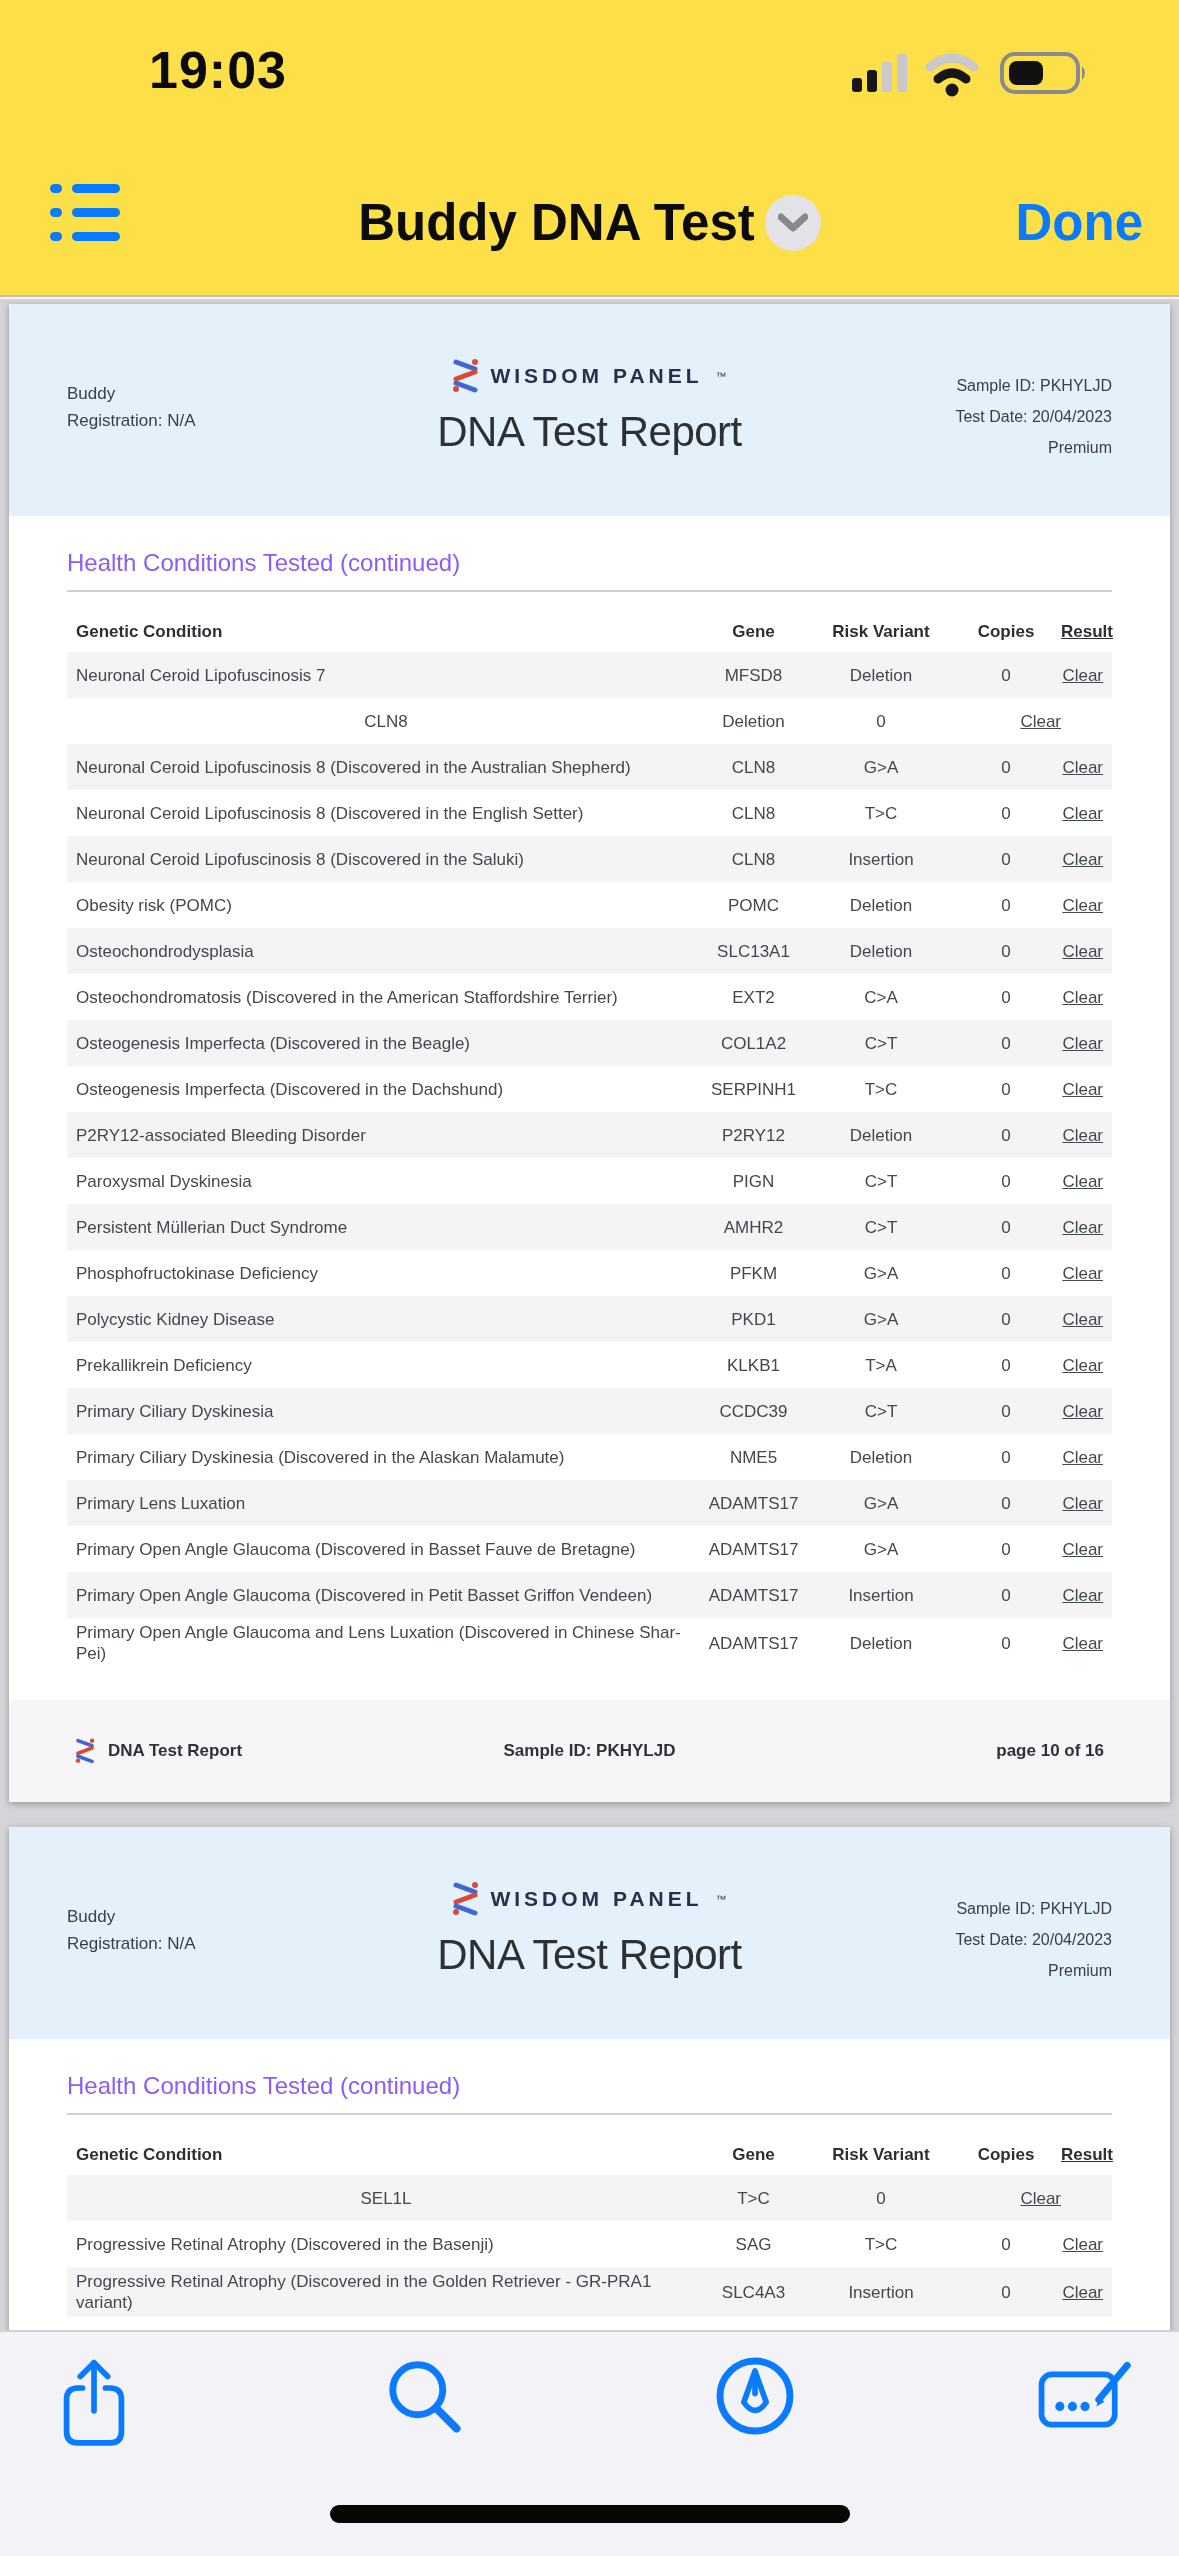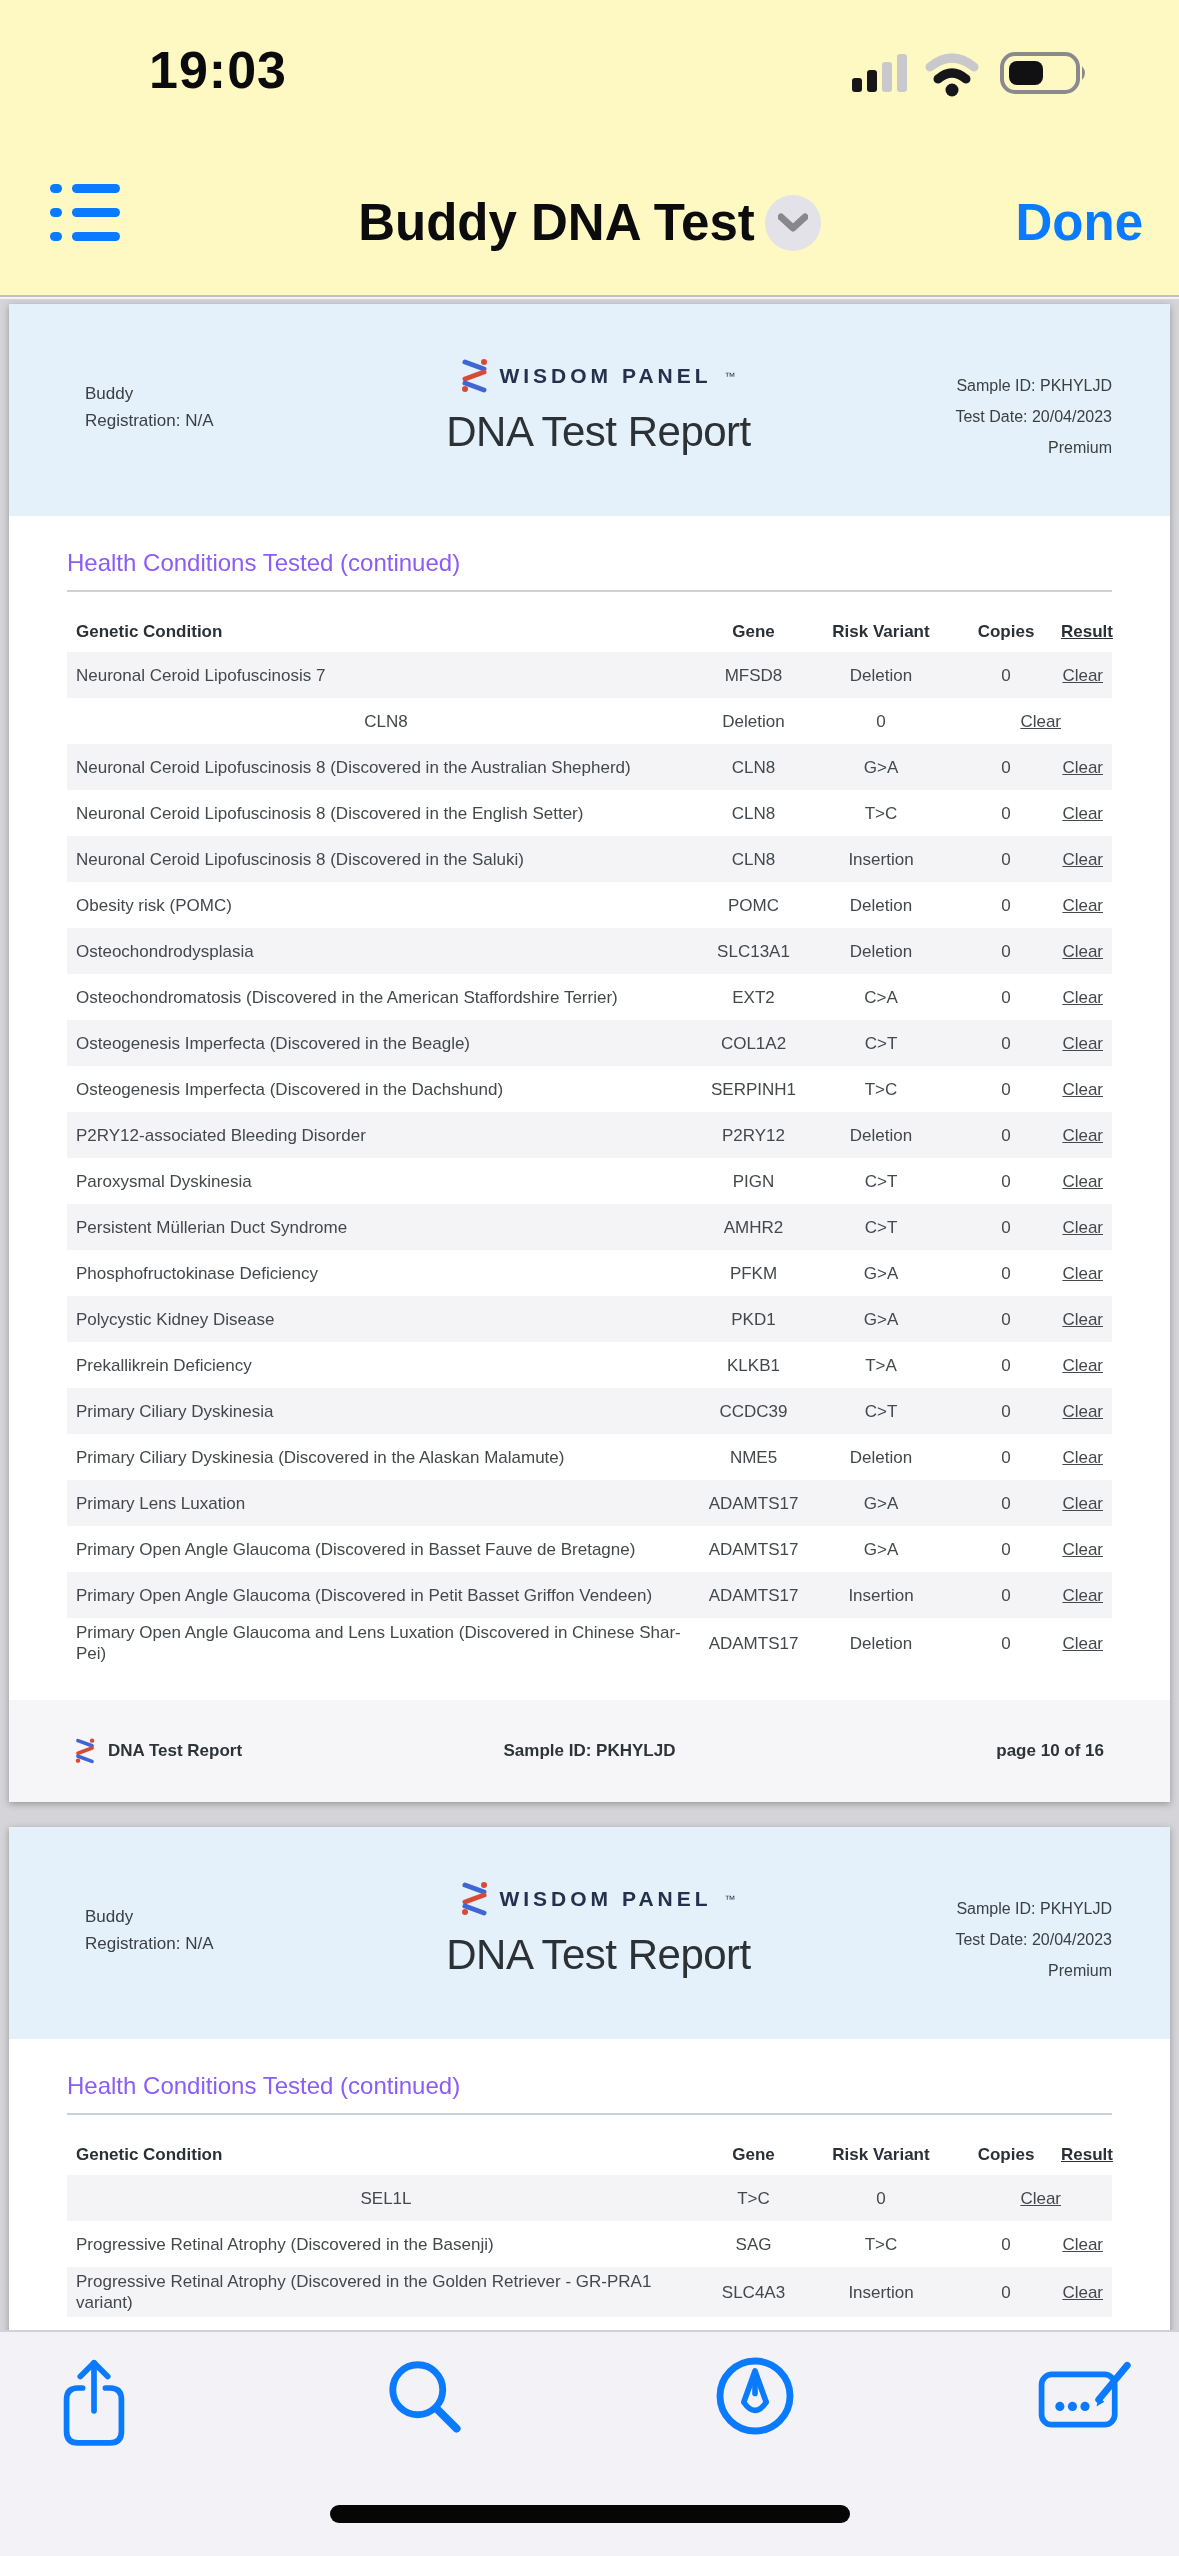--- a/index.html
+++ b/index.html
@@ -1,37 +1,37 @@
 <!DOCTYPE html>
 <html><head>
 <meta charset="utf-8">
 <style>
   * { margin:0; padding:0; box-sizing:border-box; }
   html,body { width:1179px; height:2556px; }
   body { font-family:"Liberation Sans","DejaVu Sans",sans-serif; background:#f3f2f7; position:relative; overflow:hidden; }
 
   
-  .chrome-top { position:absolute; top:0; left:0; width:1179px; height:297px; background:#fef9c3; border-bottom:2px solid #bfbfc4; z-index:5; }
+  .chrome-top { position:absolute; top:0; left:0; width:1179px; height:297px; background:#fde047; border-bottom:2px solid #bfbfc4; z-index:5; }
   .time { position:absolute; left:128px; top:40px; width:180px; text-align:center; font-size:52px; font-weight:700; color:#0b0b0d; letter-spacing:1px; }
   .status-icons { position:absolute; left:852px; top:50px; }
   .nav-bar { position:absolute; top:150px; left:0; width:1179px; height:145px; }
   .list-btn { position:absolute; left:50px; top:32px; width:72px; height:62px; }
   .nav-title-wrap { position:absolute; left:0; top:0; width:1179px; height:145px; display:flex; align-items:center; justify-content:center; gap:10px; }
   .nav-title { font-size:51px; font-weight:700; color:#0c0c0e; }
   .title-chevron { width:56px; height:56px; border-radius:50%; background:#e3e2e8; display:flex; align-items:center; justify-content:center; }
   .done-btn { position:absolute; right:36px; top:0; height:145px; display:flex; align-items:center; font-size:51px; font-weight:700; color:#0a7aff; }
 
   
   .doc-area { position:absolute; top:299px; left:0; width:1179px; height:2031px; background:#d5d5d9; padding:5px 9px 0 9px; overflow:hidden; }
   .pdf-page { position:relative; background:#ffffff; box-shadow:0 2px 7px rgba(0,0,0,0.30); overflow:hidden; }
   .page-1 { height:1498px; margin-bottom:25px; }
   .page-2 { height:520px; }
 
   .pdf-header { height:212px; background:#e4f1fa; display:flex; padding:0 58px; }
-  .hdr-left { flex:1; padding-top:76px; font-size:17px; line-height:27px; color:#3a4046;margin-left:18px; }
+  .hdr-left { flex:1; padding-top:76px; font-size:17px; line-height:27px; color:#3a4046; }
   .hdr-center { flex:0 0 430px; padding-top:54px; text-align:center; }
   .brand-row { display:flex; align-items:center; justify-content:center; gap:11px; }
   .brand-text { font-size:21px; font-weight:700; letter-spacing:4px; color:#25304d; }
   .brand-tm { font-size:11px; color:#25304d; vertical-align:super; margin-left:2px; }
   .report-title { margin-top:14px; font-size:42px; letter-spacing:-0.5px; color:#2c3136; }
   .hdr-right { flex:1; padding-top:66px; text-align:right; font-size:16px; line-height:31px; color:#3a4046; }
 
   .page-body { padding:0 58px; }
   .section-title { margin-top:33px; font-size:24px; color:#8b5cf6; padding-bottom:13px; border-bottom:2px solid #ccd1d5; }
 

